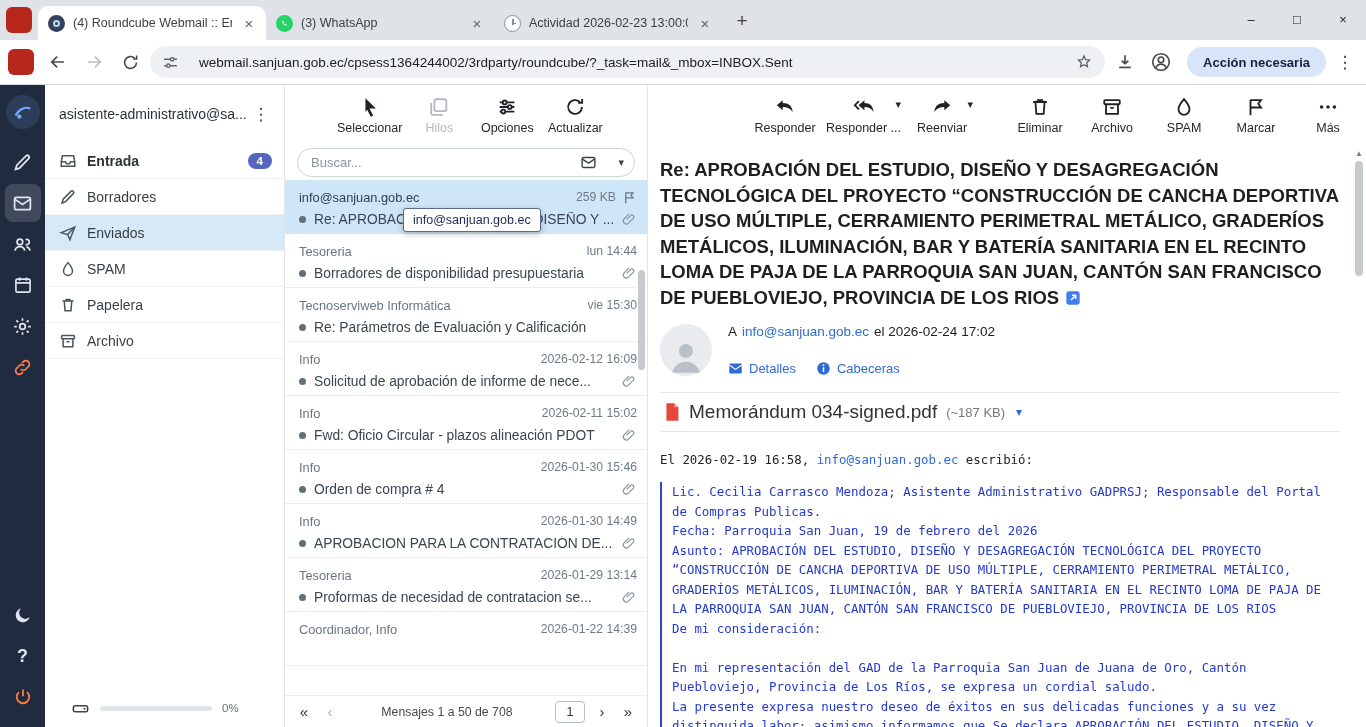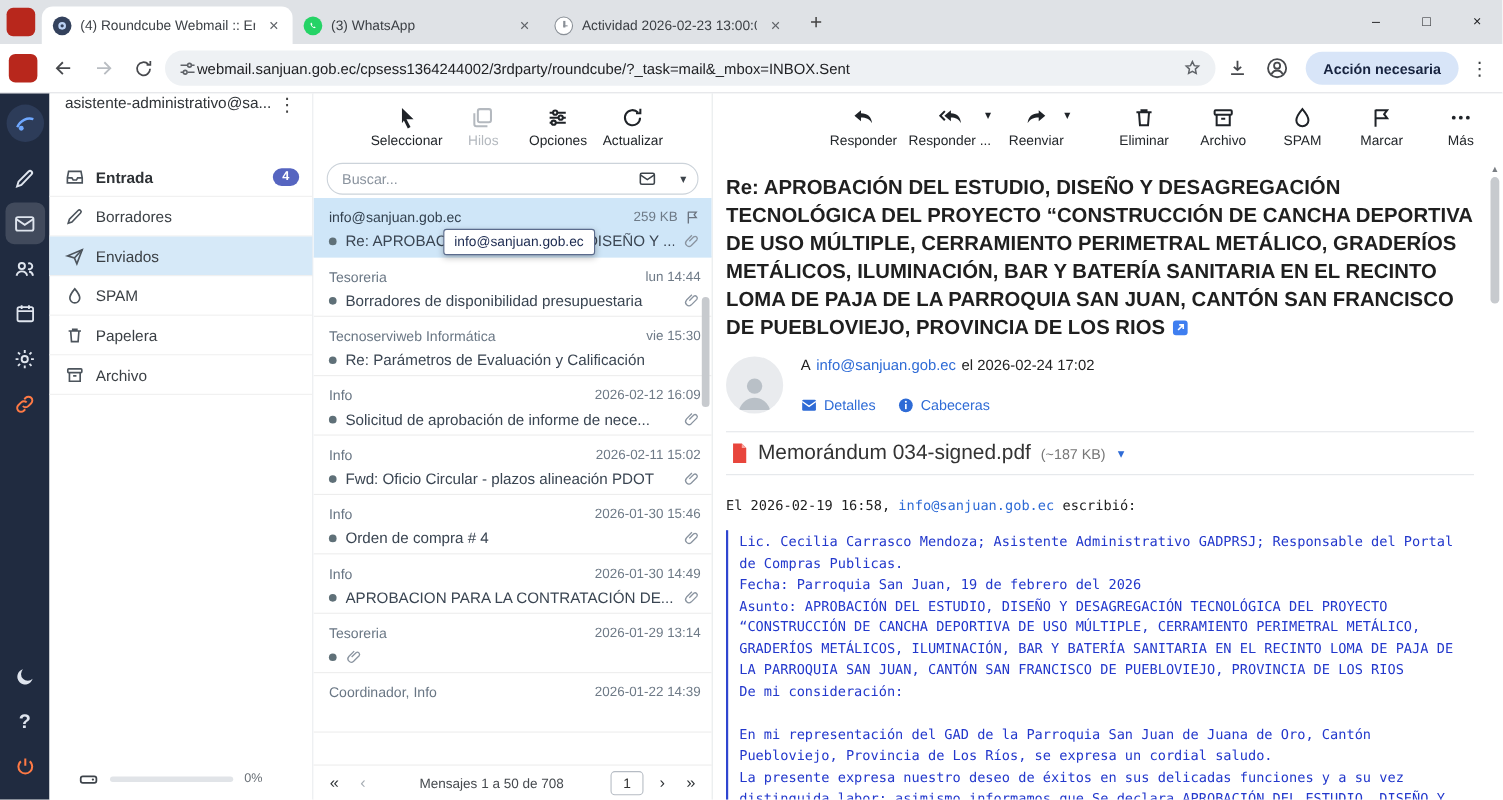--- a/index.html
+++ b/index.html
@@ -21,40 +21,40 @@
   .fav-clock i { position:absolute; left:7px; top:3px; width:1.5px; height:6px; background:#8a9097; }
   .fav-clock b { position:absolute; left:7px; top:7px; width:4px; height:1.5px; background:#8a9097; }
   .newtab { width:28px; height:28px; display:flex; align-items:center; justify-content:center; font-size:19px; color:#444; margin:0 0 5px 6px; }
   .wincontrols { margin-left:auto; display:flex; align-self:flex-start; }
   .wincontrols span { width:46px; height:38px; display:flex; align-items:center; justify-content:center; font-size:13px; color:#202124; }
 
   .navbar { height:45px; background:#fff; border-bottom:1px solid #d7dade; display:flex; align-items:center; padding:0 8px; gap:4px; flex:none; }
   .redsq2 { width:26px; height:26px; border-radius:6px; background:#b8271c; margin-right:4px; flex:none; }
   .navbtn { width:32px; height:32px; display:flex; align-items:center; justify-content:center; color:#47494d; flex:none; }
   .navbtn.disabled { color:#b9bdc2; }
-  .address { flex:1; height:32px; background:#eef1f4; border-radius:16px; display:flex; align-items:center; padding:0 12px; gap:0; min-width:0; }
+  .address { flex:1; height:32px; background:#eef1f4; border-radius:16px; display:flex; align-items:center; padding:0 12px; gap:20px; min-width:0; }
   .address .url { flex:1; font-size:13.5px; color:#202124; white-space:nowrap; overflow:hidden; }
   .actionpill { height:30px; background:#d8e5f8; border-radius:15px; display:flex; align-items:center; padding:0 16px; font-size:13px; font-weight:bold; color:#17233f; margin:0 2px 0 6px; flex:none; }
   .kebab { width:26px; text-align:center; font-size:17px; color:#3c4043; flex:none; }
 
   
   .app { flex:1; display:flex; min-height:0; }
 
   
   .taskbar { width:45px; background:#202b40; display:flex; flex-direction:column; align-items:center; padding:10px 0 8px; flex:none; }
   .tblogo { width:34px; height:34px; border-radius:50%; background:#2d3c59; margin-bottom:14px; display:flex; align-items:center; justify-content:center; flex:none; }
   .tbicon { width:36px; height:38px; display:flex; align-items:center; justify-content:center; color:#dfe5ee; flex:none; margin-bottom:3px; }
   .tbicon.active { background:rgba(255,255,255,.15); border-radius:8px; }
   .tbicon.orange { color:#ff7a45; }
   .tbspacer { flex:1; }
   .qmark { font-size:18px; font-weight:bold; }
 
   
   .folders { width:240px; background:#fff; border-right:1px solid #e3e6e9; display:flex; flex-direction:column; flex:none; }
-  .acct { height:58px; display:flex; align-items:flex-start; padding:0 10px 0 14px; }
+  .acct { height:58px; display:flex; align-items:center; padding:0 10px 0 14px; }
   .acct .name { flex:1; font-size:14px; color:#2f3337; white-space:nowrap; overflow:hidden; }
   .acct .kebab { color:#444; }
   .frow { height:36px; display:flex; align-items:center; gap:10px; padding:0 12px 0 14px; font-size:14px; color:#3a3f44; border-bottom:1px solid #f0f0f0; }
   .frow.first { font-weight:bold; color:#2e3236; }
   .frow.selected { background:#d6e9f8;align-items:center; }
   .ficon { width:18px; height:18px; color:#4c545c; flex:none; display:flex; }
   .badge { margin-left:auto; background:#5665c0; color:#fff; font-size:11.5px; font-weight:bold; border-radius:10px; padding:2px 9px; }
   .fspacer { flex:1; }
   .quota { height:38px; display:flex; align-items:center; gap:10px; padding:0 14px 0 26px; }
   .quota .track { width:112px; height:5px; background:#e1e4e8; border-radius:3px; }
@@ -500,20 +500,21 @@
               </span>
           </div>
         </div>
         <div class="mrow">
           <div class="mline1">
             <span class="msender">Tesoreria</span>
             <span class="mmeta">2026-01-29 13:14</span>
           </div>
           <div class="mline2">
             <span class="mdot"></span>
+            <span class="msubj">Proformas de necesidad de contratacion se...</span>
             <span class="clipicon">
                 <svg viewBox="0 0 24 24">
                   <path d="M8.5 12.5l6-6a3 3 0 014.2 4.2l-7.5 7.5a4.6 4.6 0 01-6.5-6.5l7.3-7.3" fill="none" stroke="currentColor" stroke-width="1.8"></path>
                 </svg>
               </span>
           </div>
         </div>
         <div class="mrow">
           <div class="mline1">
             <span class="msender">Coordinador, Info</span>

